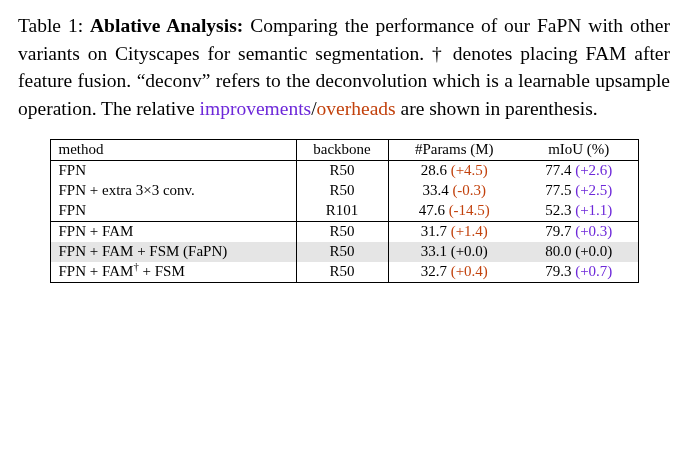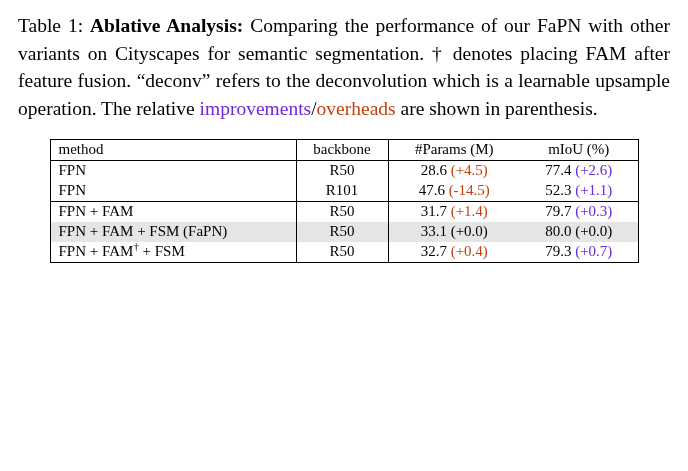--- a/index.html
+++ b/index.html
@@ -105,20 +105,26 @@
           <td class="col-miou vline-r">mIoU (%)</td>
         </tr>
 
         <tr>
           <td class="col-method vline-l">FPN</td>
           <td class="col-backbone vline-l">R50</td>
           <td class="col-params vline-l"><span>28.6</span> <span class="ovh">(+4.5)</span></td>
           <td class="col-miou vline-r"><span>77.4</span> <span class="imp">(+2.6)</span></td>
         </tr>
         <tr>
+          <td class="col-method vline-l">FPN + extra 3×3 conv.</td>
+          <td class="col-backbone vline-l">R50</td>
+          <td class="col-params vline-l"><span>33.4</span> <span class="ovh">(-0.3)</span></td>
+          <td class="col-miou vline-r"><span>77.5</span> <span class="imp">(+2.5)</span></td>
+        </tr>
+        <tr>
           <td class="col-method vline-l">FPN</td>
           <td class="col-backbone vline-l">R101</td>
           <td class="col-params vline-l"><span>47.6</span> <span class="ovh">(-14.5)</span></td>
           <td class="col-miou vline-r"><span>52.3</span> <span class="imp">(+1.1)</span></td>
         </tr>
 
         <tr class="sep-top">
           <td class="col-method vline-l">FPN + FAM</td>
           <td class="col-backbone vline-l">R50</td>
           <td class="col-params vline-l"><span>31.7</span> <span class="ovh">(+1.4)</span></td>

